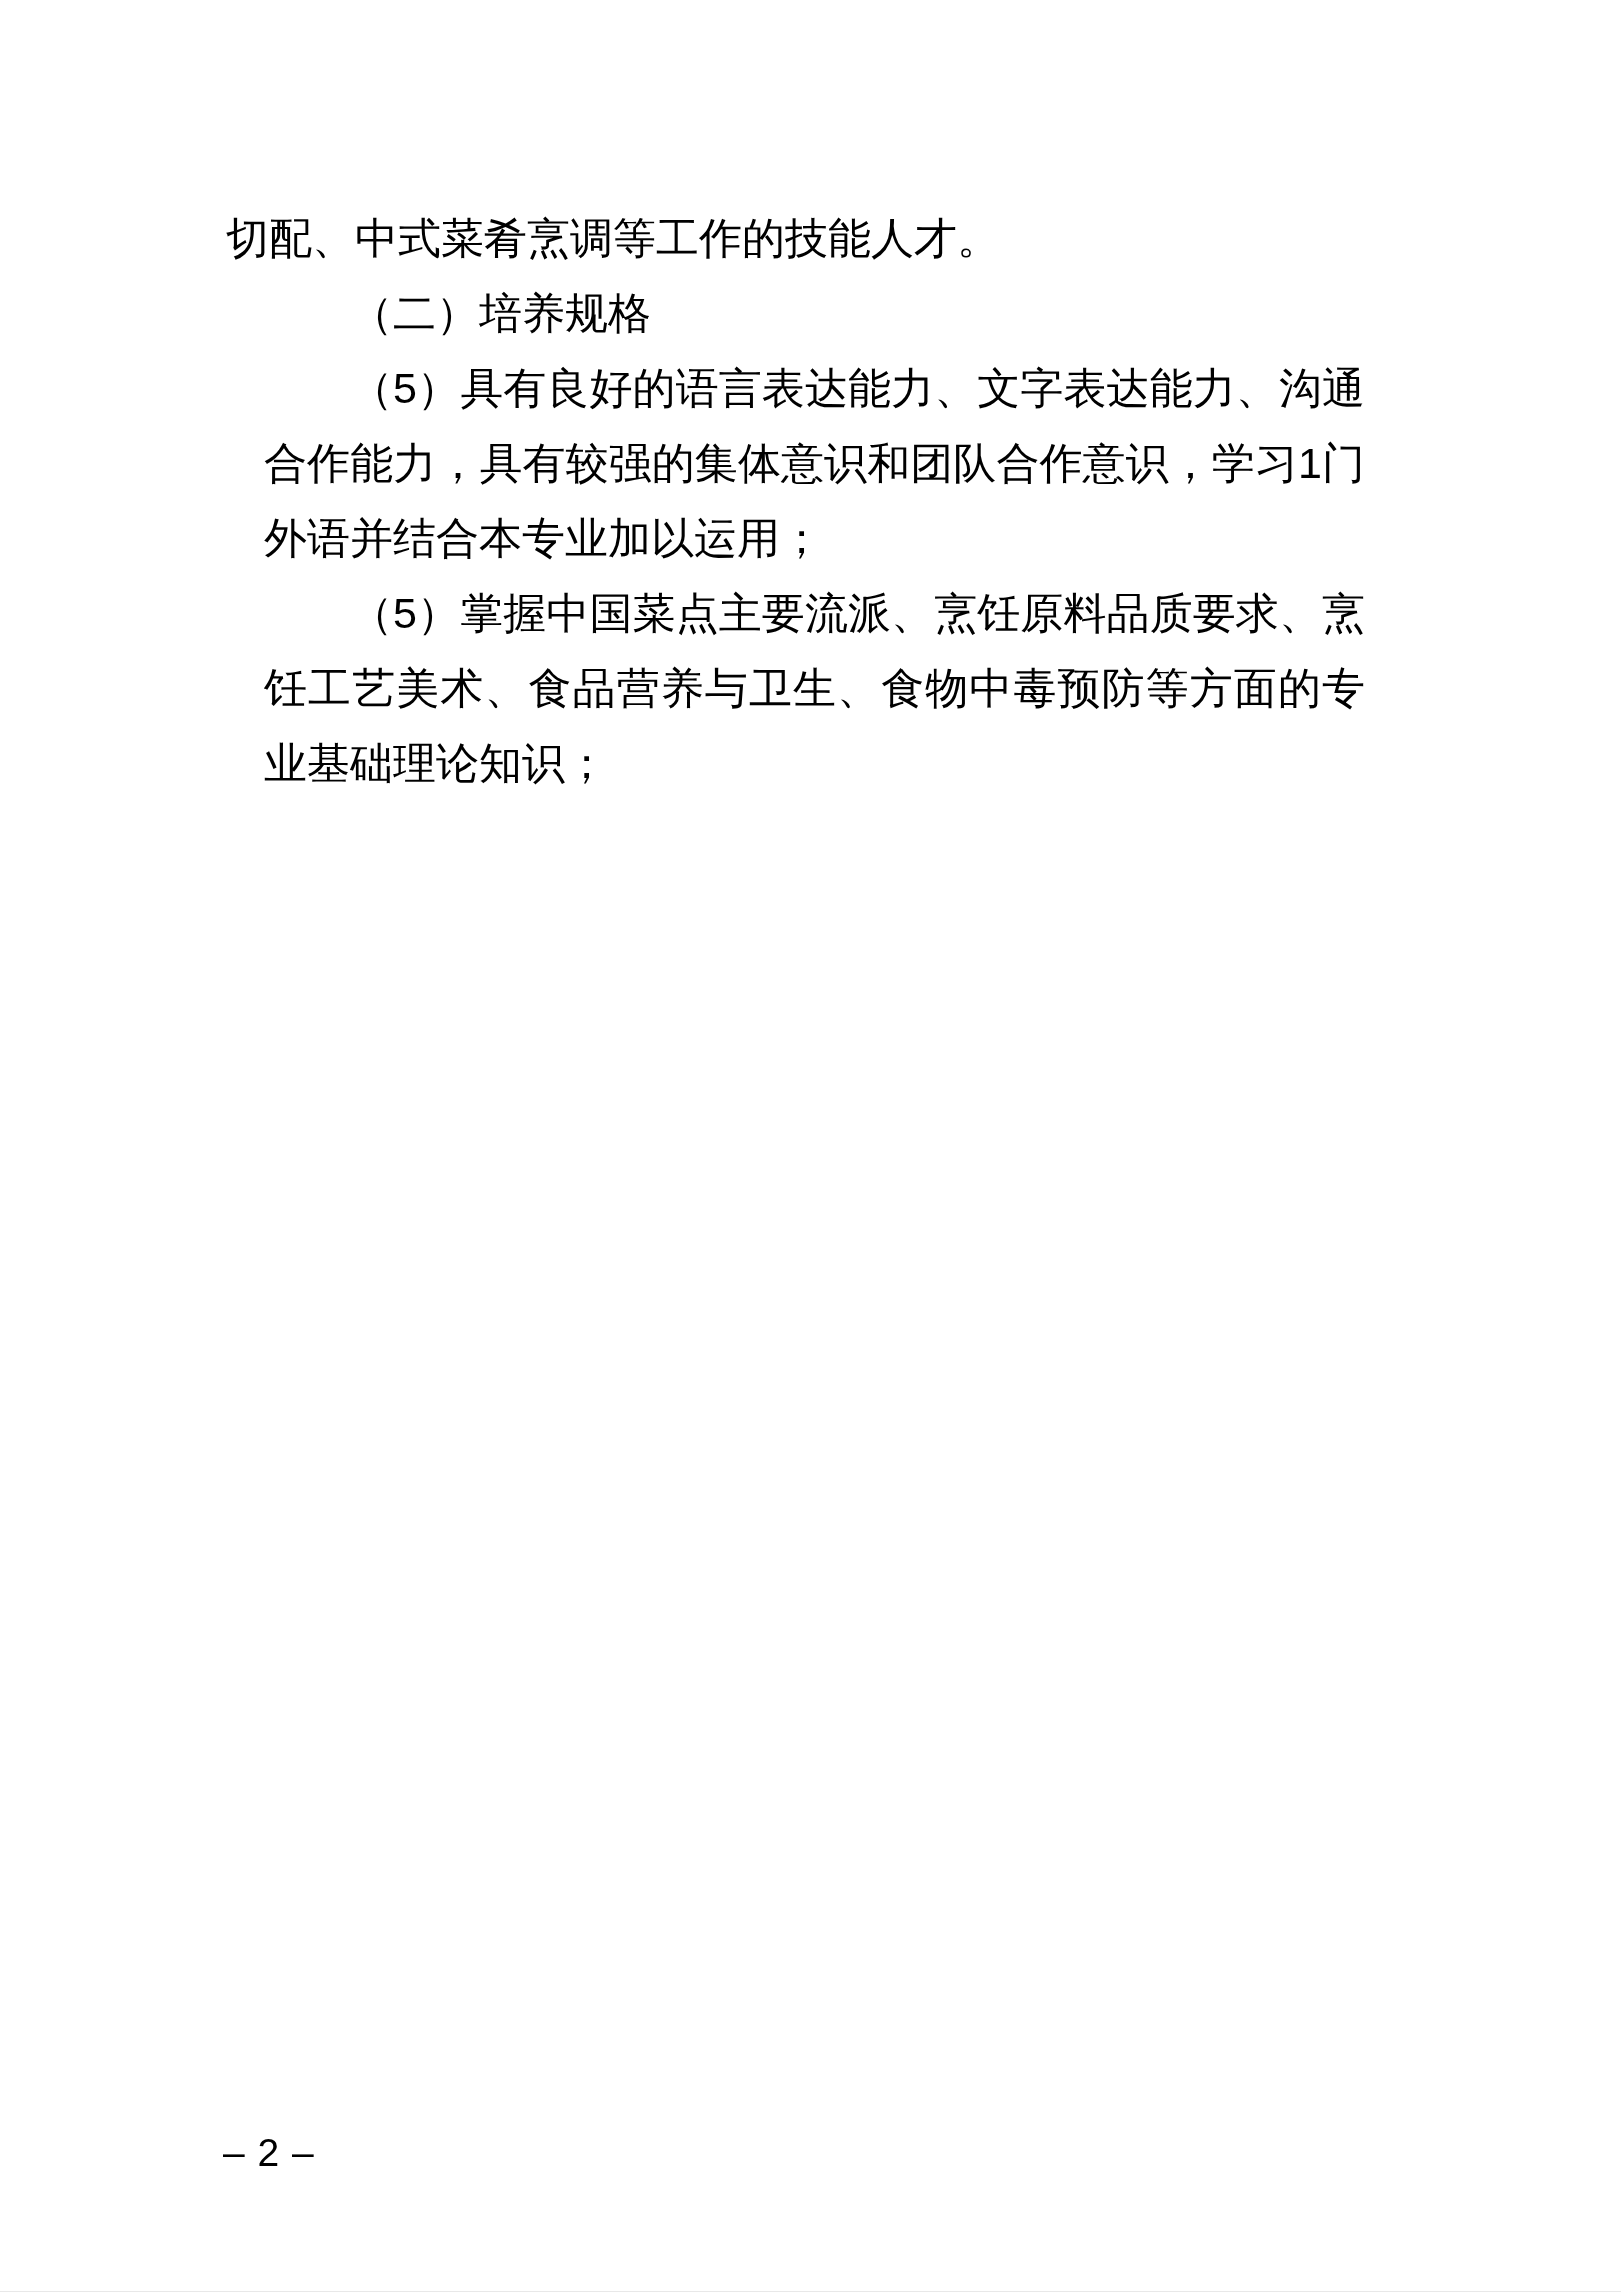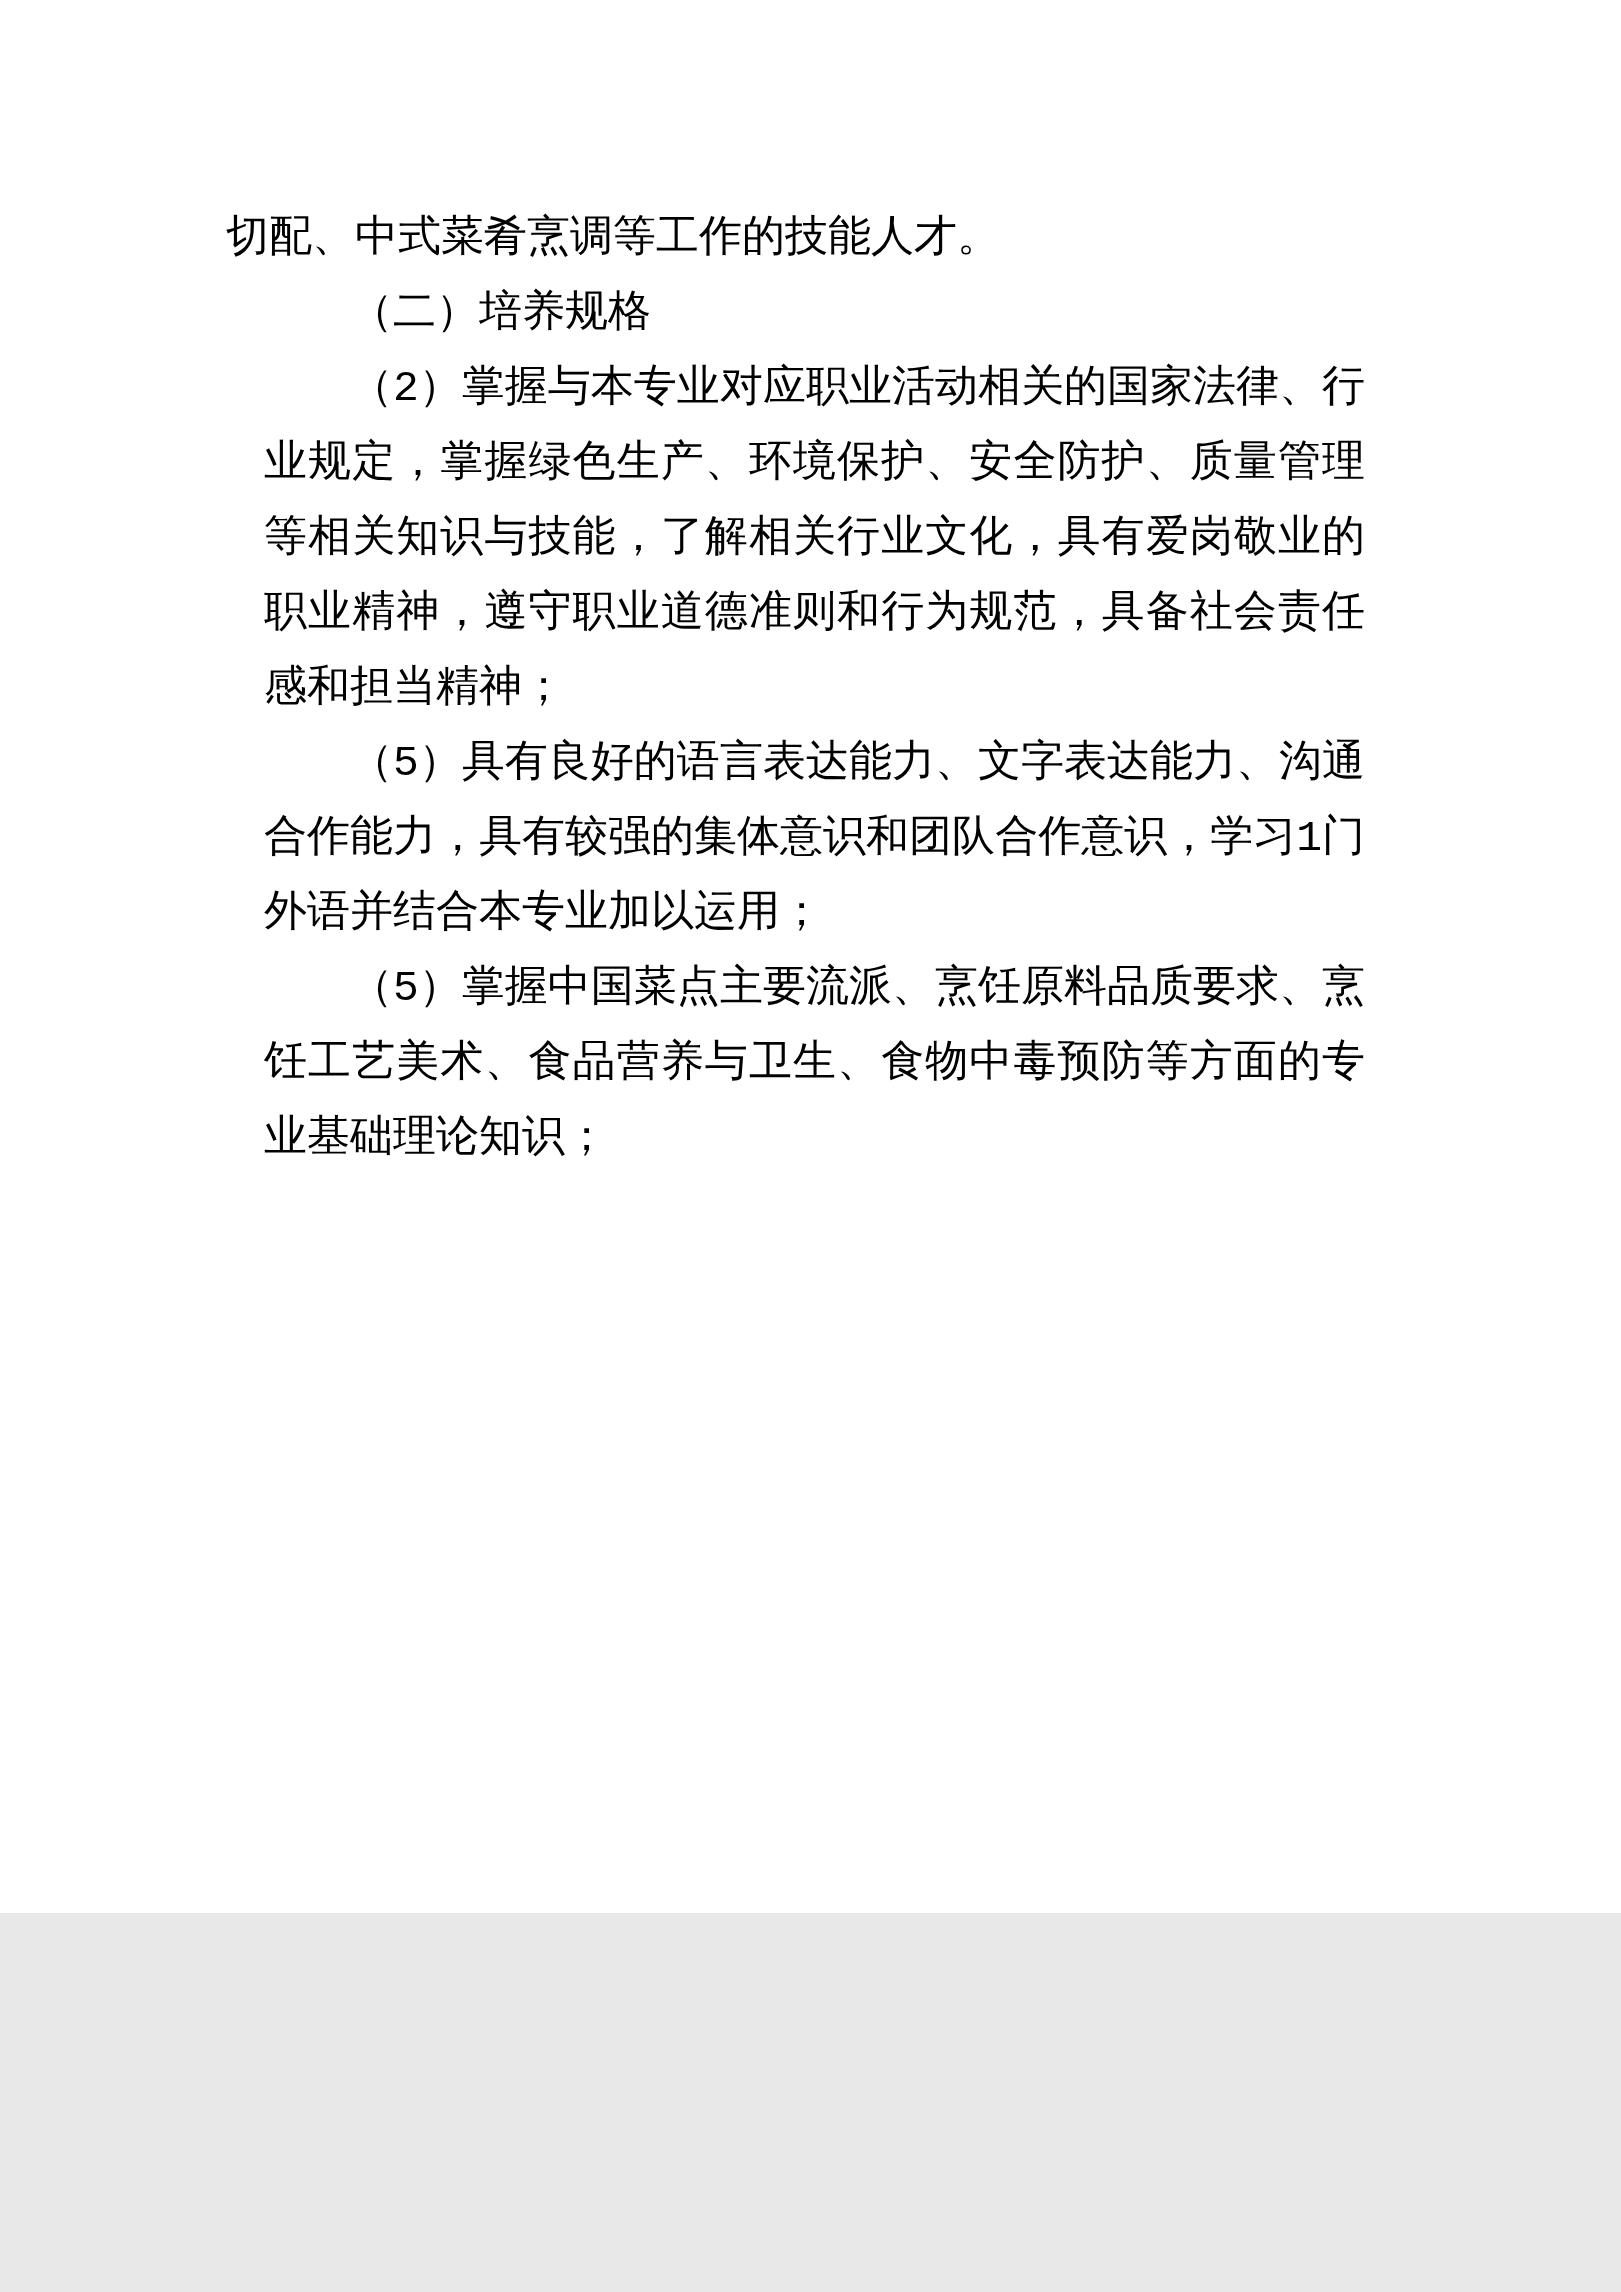--- a/index.html
+++ b/index.html
@@ -3,25 +3,25 @@
 <meta charset="utf-8">
 <style>
   html, body {
     margin: 0;
     padding: 0;
     background: #e8e8e8;
   }
   .page {
     position: relative;
     width: 1621px;
-    height: 1913px;
+    height: 2291px;
     margin: 0 auto;
     background: #ffffff;
     color: #000000;
-    font-family: Liberation Mono, monospace;
+    font-family: Liberation Sans, sans-serif;
     overflow: hidden;
   }
   .body-text {
     position: absolute;
     left: 226px;
     top: 201px;
     width: 1139px;
     font-size: 43px;
     line-height: 75px;
     letter-spacing: 0px;
@@ -47,21 +47,20 @@
     letter-spacing: 1px;
   }
 </style>
 </head>
 <body>
 
 <div class="page">
   <div class="body-text">
       <p class="para">切配、中式菜肴烹调等工作的技能人才。</p>
       <p class="para indent">（二）培养规格</p>
-      <p class="para indent">（2）掌握与本专业对应职业活动相关的国家法律、行业规定，掌握绿色生产、环境保护、安全防护、质量管理等相关知识与技能，了解相关行业文化，具有爱岗敬业的职业精神，遵守职业道德准则和行为规范，具备社会责任感和担当精神；</p>
       <p class="para indent">（5）具有良好的语言表达能力、文字表达能力、沟通合作能力，具有较强的集体意识和团队合作意识，学习1门外语并结合本专业加以运用；</p>
       <p class="para indent">（5）掌握中国菜点主要流派、烹饪原料品质要求、烹饪工艺美术、食品营养与卫生、食物中毒预防等方面的专业基础理论知识；</p>
     </div>
 
   <div class="footer">
     <span>– 2 –</span>
   </div>
 </div>
 
 

